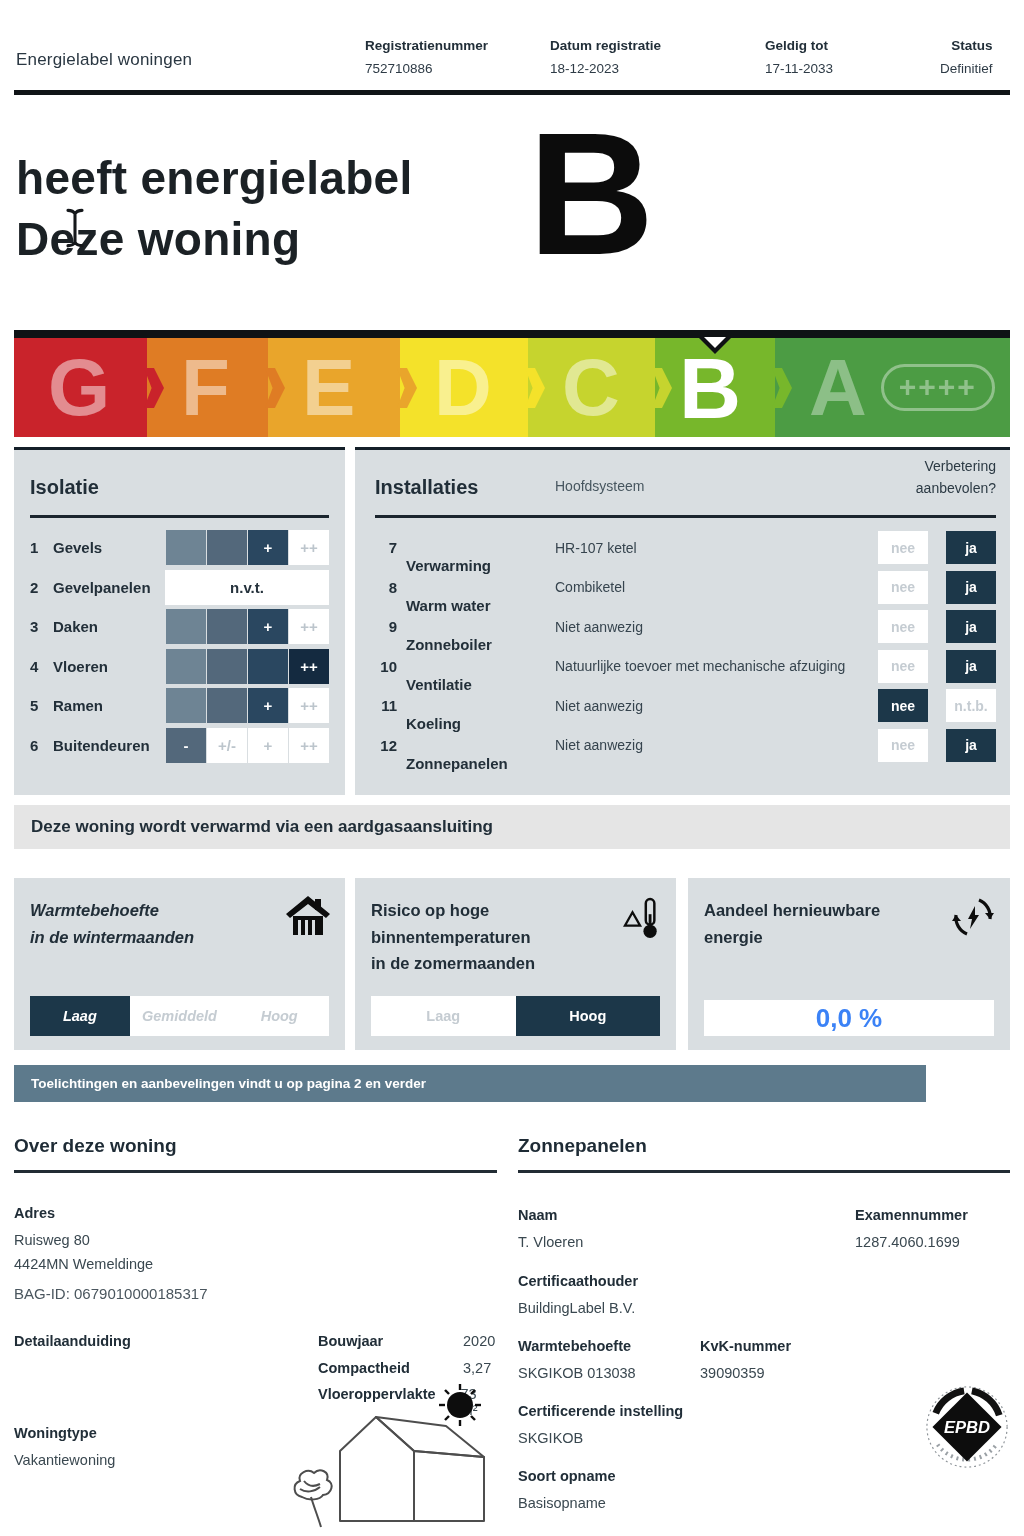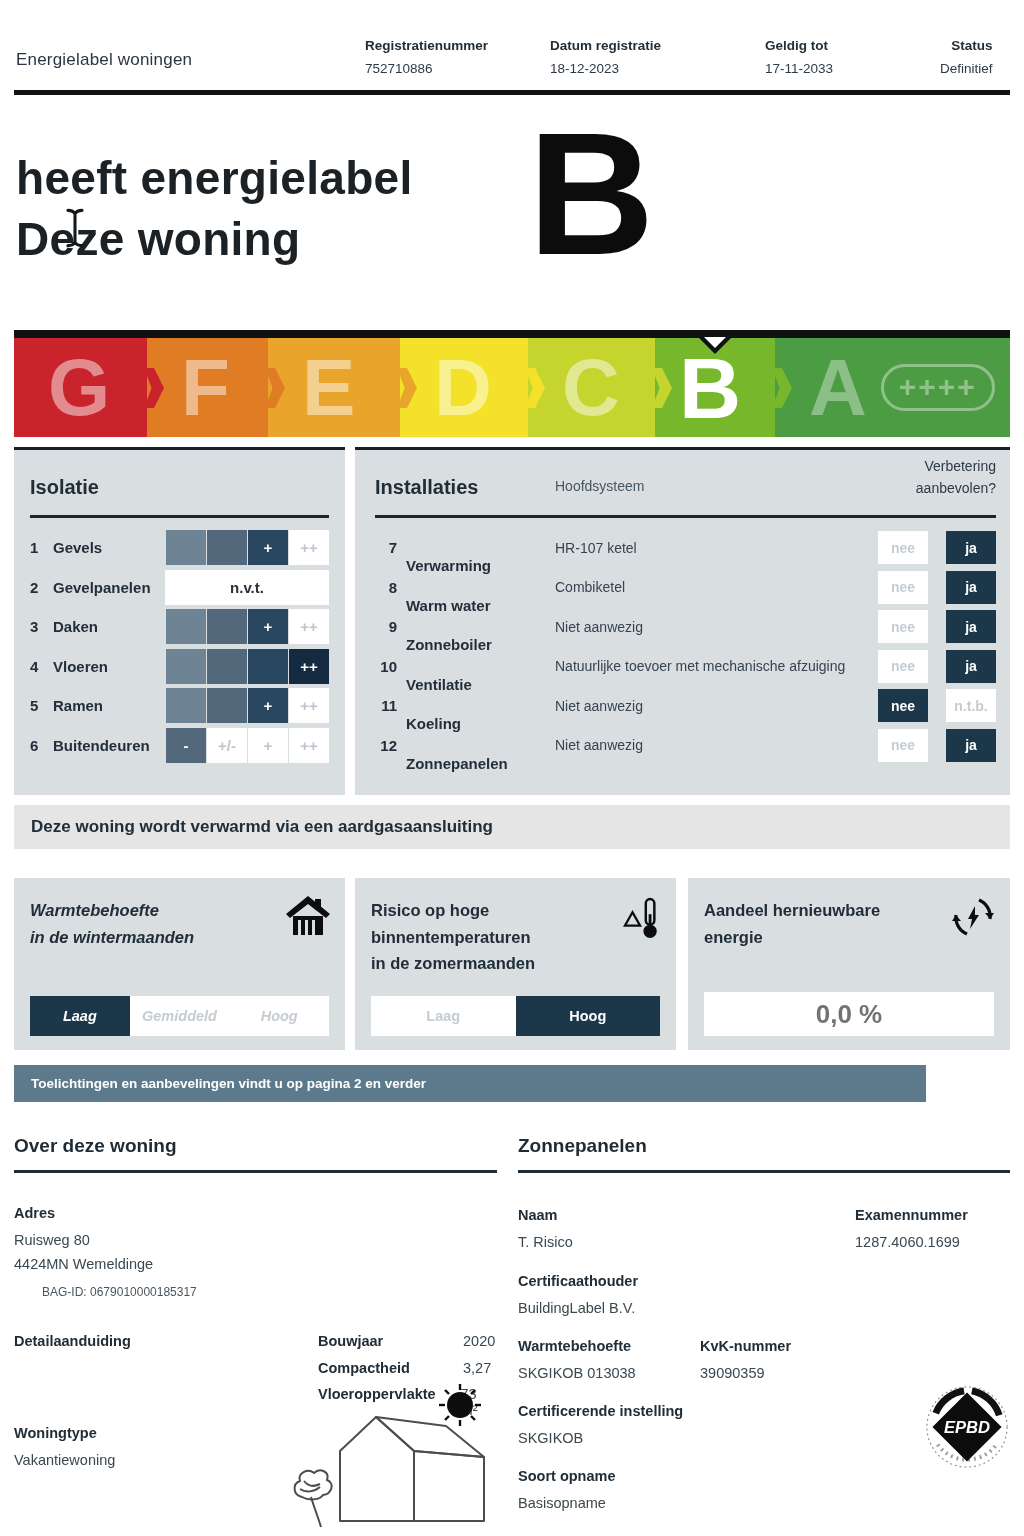--- a/index.html
+++ b/index.html
@@ -69,34 +69,34 @@
   .gas { position:absolute; left:14px; top:805px; width:996px; height:44px; background:#e5e5e5;
     display:flex; align-items:center; padding-left:17px; font-size:17px; font-weight:bold; color:#212e38; }
   .box { position:absolute; top:878px; height:172px; background:#d9dee1; padding:19px 16px; }
   .box1 { left:14px;  width:331px;font-style:italic; } .box2 { left:355px; width:321px; } .box3 { left:688px; width:322px; }
   .box-title { font-size:16.5px; font-weight:bold; color:#212e38; line-height:1.62; }
   .box-icon { position:absolute; top:17px; right:15px; }
   .segctl { position:absolute; left:16px; right:16px; bottom:14px; display:flex; height:40px; }
   .segopt { flex:1; display:flex; align-items:center; justify-content:center; font-size:14.5px; font-weight:bold; }
   .segopt.on  { background:#1c3749; color:#ffffff; }
   .segopt.off { background:#ffffff; color:#c5ccd2; }
-  .value-bar { position:absolute; left:16px; right:16px; bottom:14px; height:44px; background:#ffffff;
-    display:flex; align-items:center; justify-content:center; font-size:26px; font-weight:bold; color:#737373; }
+  .value-bar { position:absolute; left:16px; right:16px; bottom:14px; height:36px; background:#ffffff;
+    display:flex; align-items:center; justify-content:center; font-size:26px; font-weight:bold; color:#3b82f6; }
   .pbanner { position:absolute; left:14px; top:1065px; width:912px; height:37px; background:#5d7a8c;
     display:flex; align-items:center; padding-left:17px; color:#ffffff; font-weight:bold; font-size:13.5px; }
   
   .bcol { position:absolute; top:1135px; }
   .bleft  { left:14px;  width:483px; height:400px; }
   .bright { left:518px; width:492px; height:400px; }
   .sec-title { font-size:19px; font-weight:bold; color:#1e2b35; }
   .sec-rule { height:3px; background:#222c34; margin-top:13px; }
   .grp { position:absolute; }
   .flabel { font-weight:bold; font-size:14.5px; color:#212e38; }
   .fval { font-size:14.5px; color:#3a4850; margin-top:8px; line-height:1.55; }
-  .bag { font-size:12px; color:#4a565e;margin-left:28px; }
+  .bag { font-size:15px; color:#4a565e; }
   .fact-row { display:flex; height:26.5px;margin-left:28px; }
   .fact-row .flabel { width:145px; }
   .fact-row .fval2 { font-size:14.5px; color:#3a4850; }
   svg { display:block; }
 </style>
 </head>
 <body>
 
 <div id="page">
 
@@ -423,21 +423,21 @@
       </svg>
     </div>
   </div>
 
   <div class="bcol bright">
     <div class="sec-title">Zonnepanelen</div>
     <div class="sec-rule"></div>
 
     <div class="grp" style="left:0; top:72px;">
       <div class="flabel">Naam</div>
-      <div class="fval">T. Risico</div>
+      <div class="fval">T. Vloeren</div>
     </div>
     <div class="grp" style="left:337px; top:72px;">
       <div class="flabel">Examennummer</div>
       <div class="fval">1287.4060.1699</div>
     </div>
     <div class="grp" style="left:0; top:138px;">
       <div class="flabel">Certificaathouder</div>
       <div class="fval">BuildingLabel B.V.</div>
     </div>
     <div class="grp" style="left:0; top:203px;">

